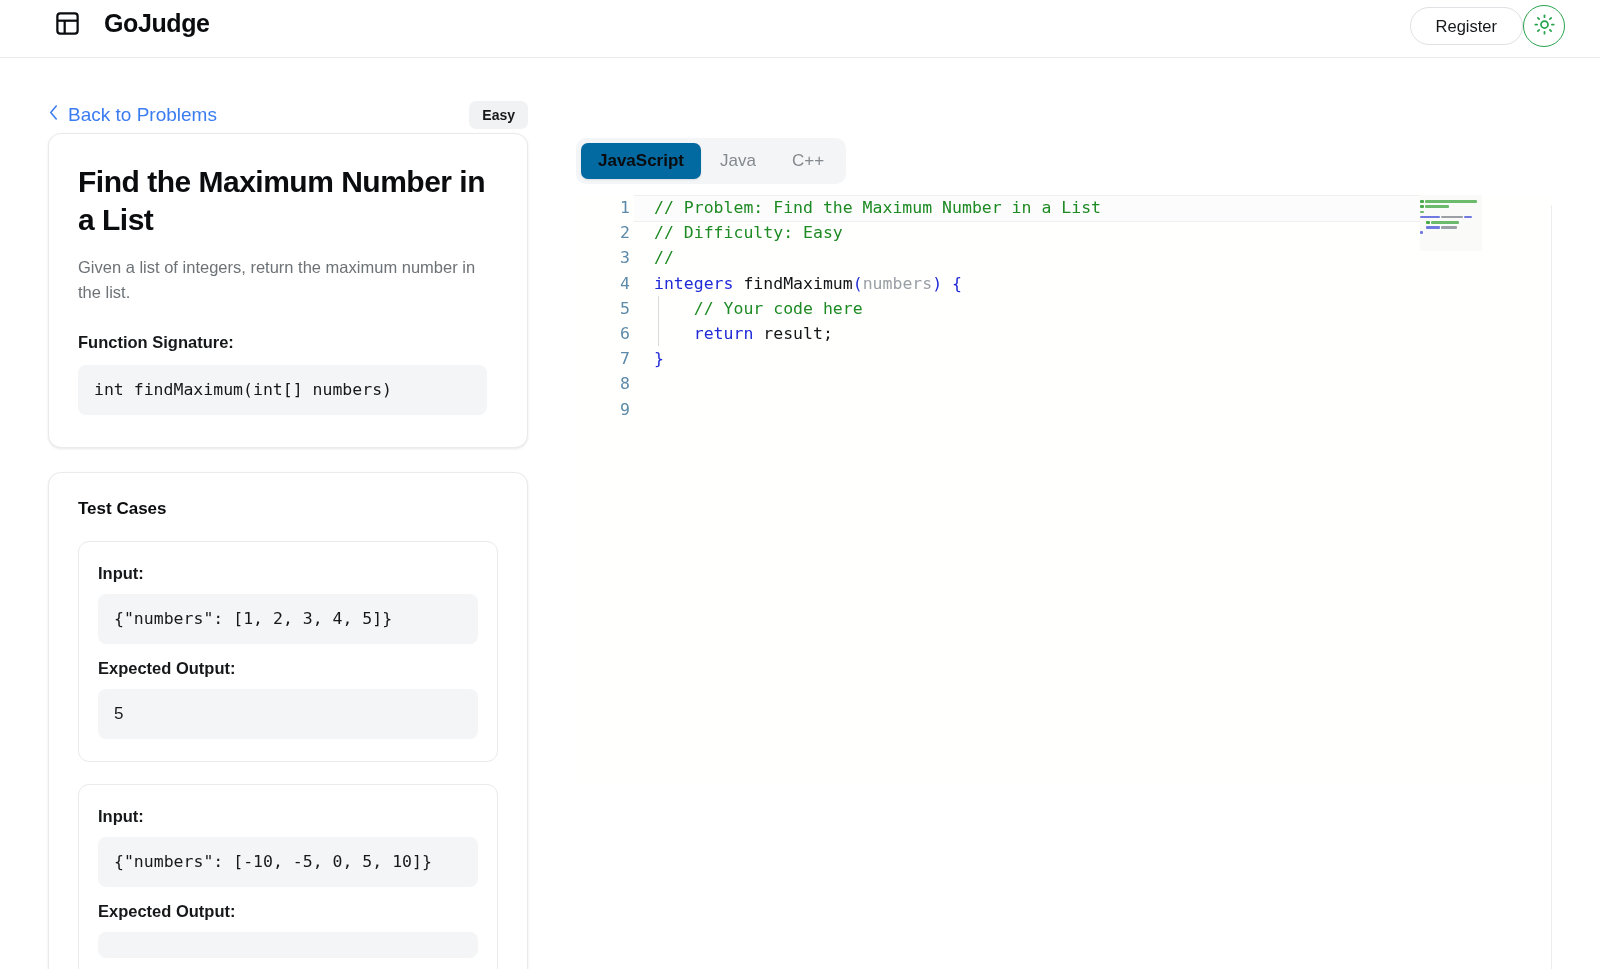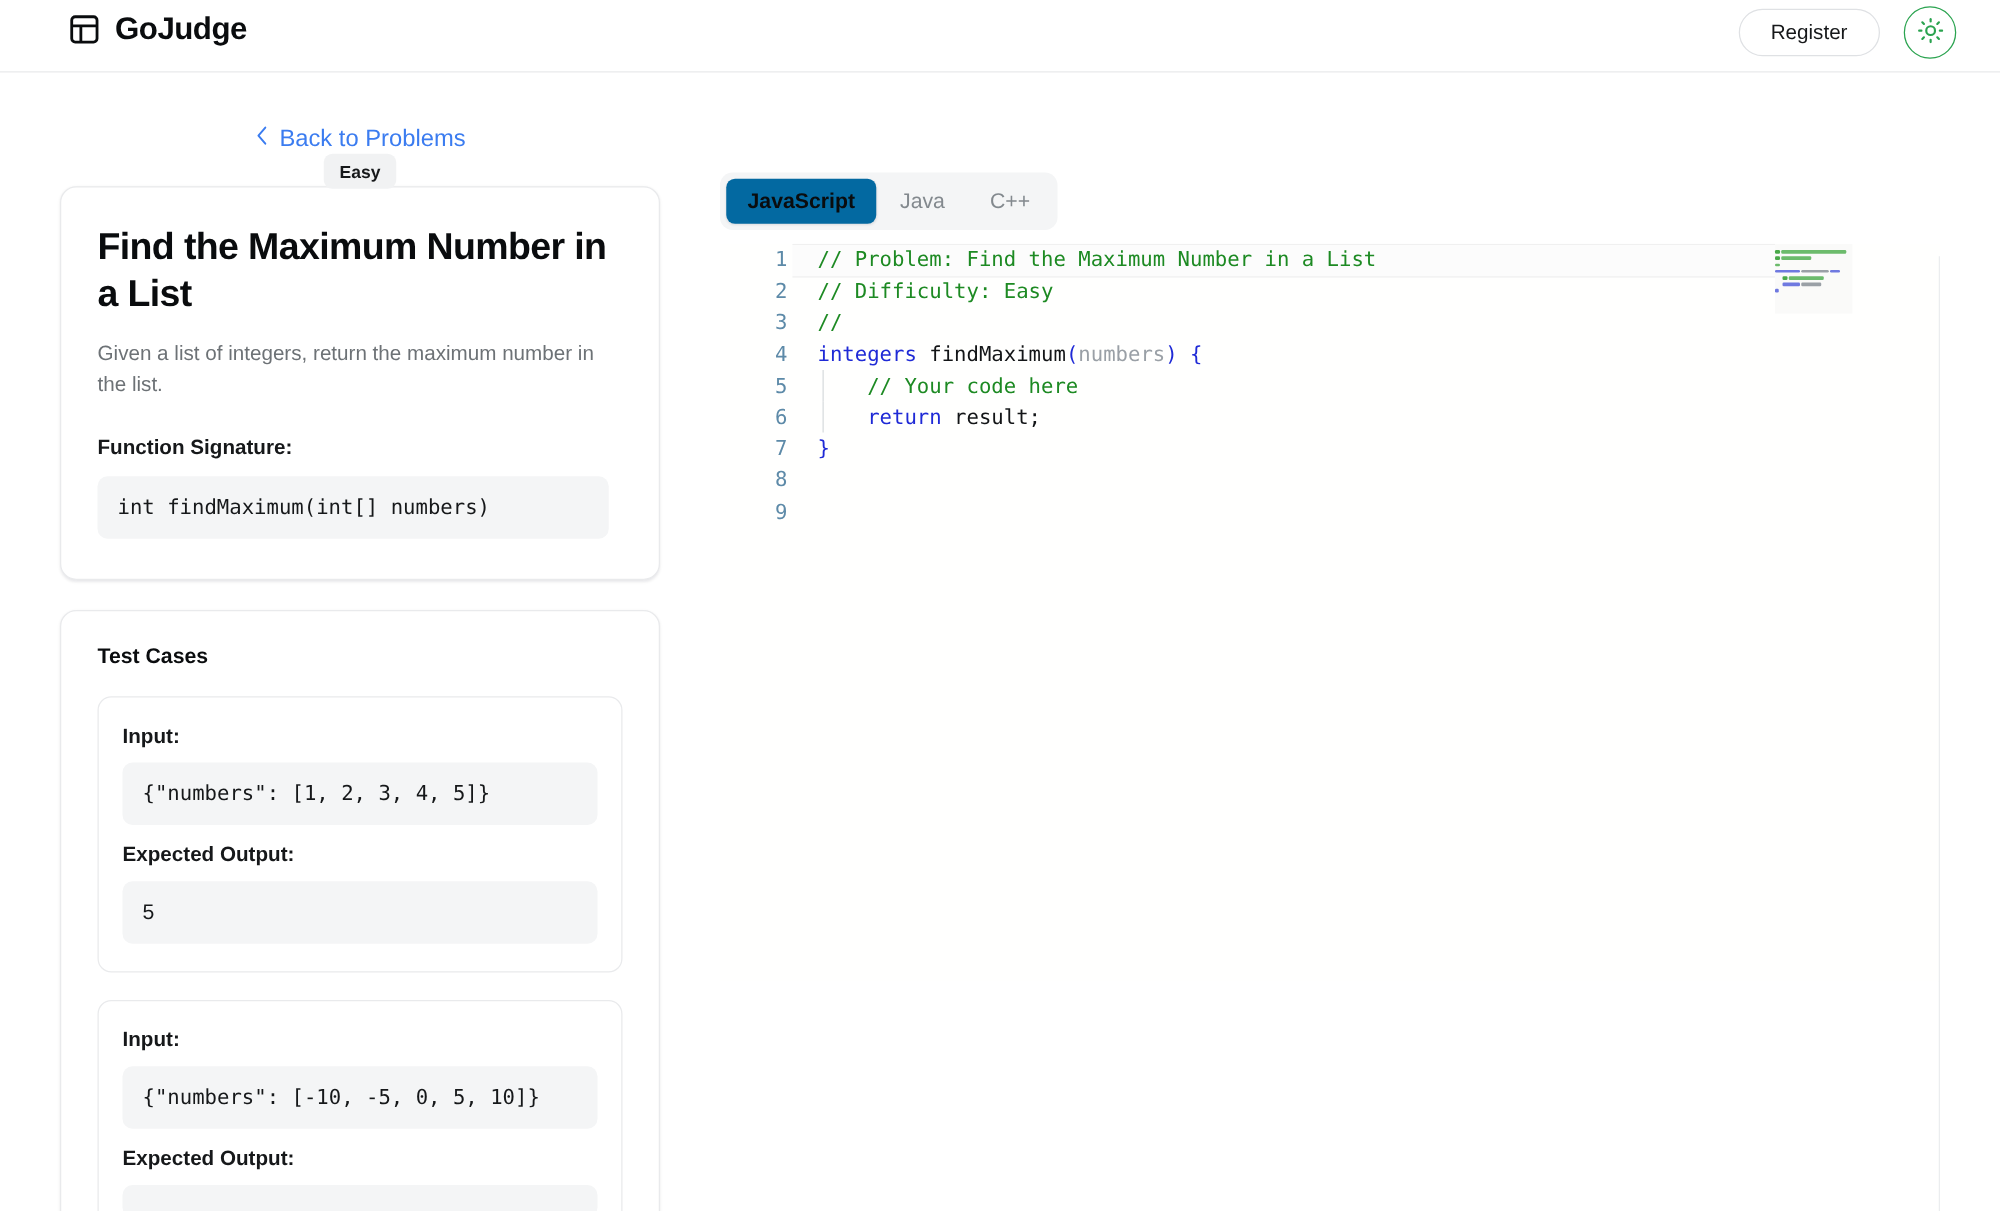--- a/index.html
+++ b/index.html
@@ -17,45 +17,45 @@
     width: 1600px; height: 58px;
     border-bottom: 1px solid #e9eaec;
     background: #fff;
   }
   .brand {
     position: absolute; left: 54px; top: 9px;
     display: flex; align-items: center; gap: 11px;
   }
   .brand-logo { width: 27px; height: 27px; display: block; }
   .brand-name {
-    font-size: 25px; font-weight: 700; letter-spacing: -0.4px; color: #0a0c0e;
+    font-size: 25px; font-weight: 700; letter-spacing: -0.4px; color: #0a0c0e; margin-left: 12px;
   }
   .header-right {
     position: absolute; right: 0px; top: 5px;
-    display: flex; align-items: center; gap: 19px;
+    display: flex; align-items: center; 
   }
   .register-btn {
     height: 38px; padding: 0 25px;
     border: 1px solid #dfe1e4; border-radius: 19px;
     background: #fff; color: #16181a;
     font-family: inherit; font-size: 16.5px;
     display: flex; align-items: center; cursor: pointer;
   }
   .theme-toggle {
     width: 42px; height: 42px; border-radius: 50%;
     border: 1.6px solid #2aa34f; background: #fff;
     display: flex; align-items: center; justify-content: center;
     cursor: pointer; margin-right: 35px;
   }
 
   
   .left-col { position: absolute; left: 48px; top: 100px; width: 480px; }
   .crumb-row {
     display: flex; align-items: center; justify-content: space-between;
-    height: 30px; margin-bottom: 19px; flex-direction: column;
+    height: 30px; margin-bottom: 3px;
   }
   .back-link {
     display: flex; align-items: center; gap: 9px;
     color: #3b7cf0; font-size: 19px; cursor: pointer; text-decoration: none;
   }
   .chev { display: block; }
   .badge {
     background: #f1f2f3; color: #16181a;
     font-size: 14px; font-weight: 700;
     padding: 6px 13px; border-radius: 7px;

